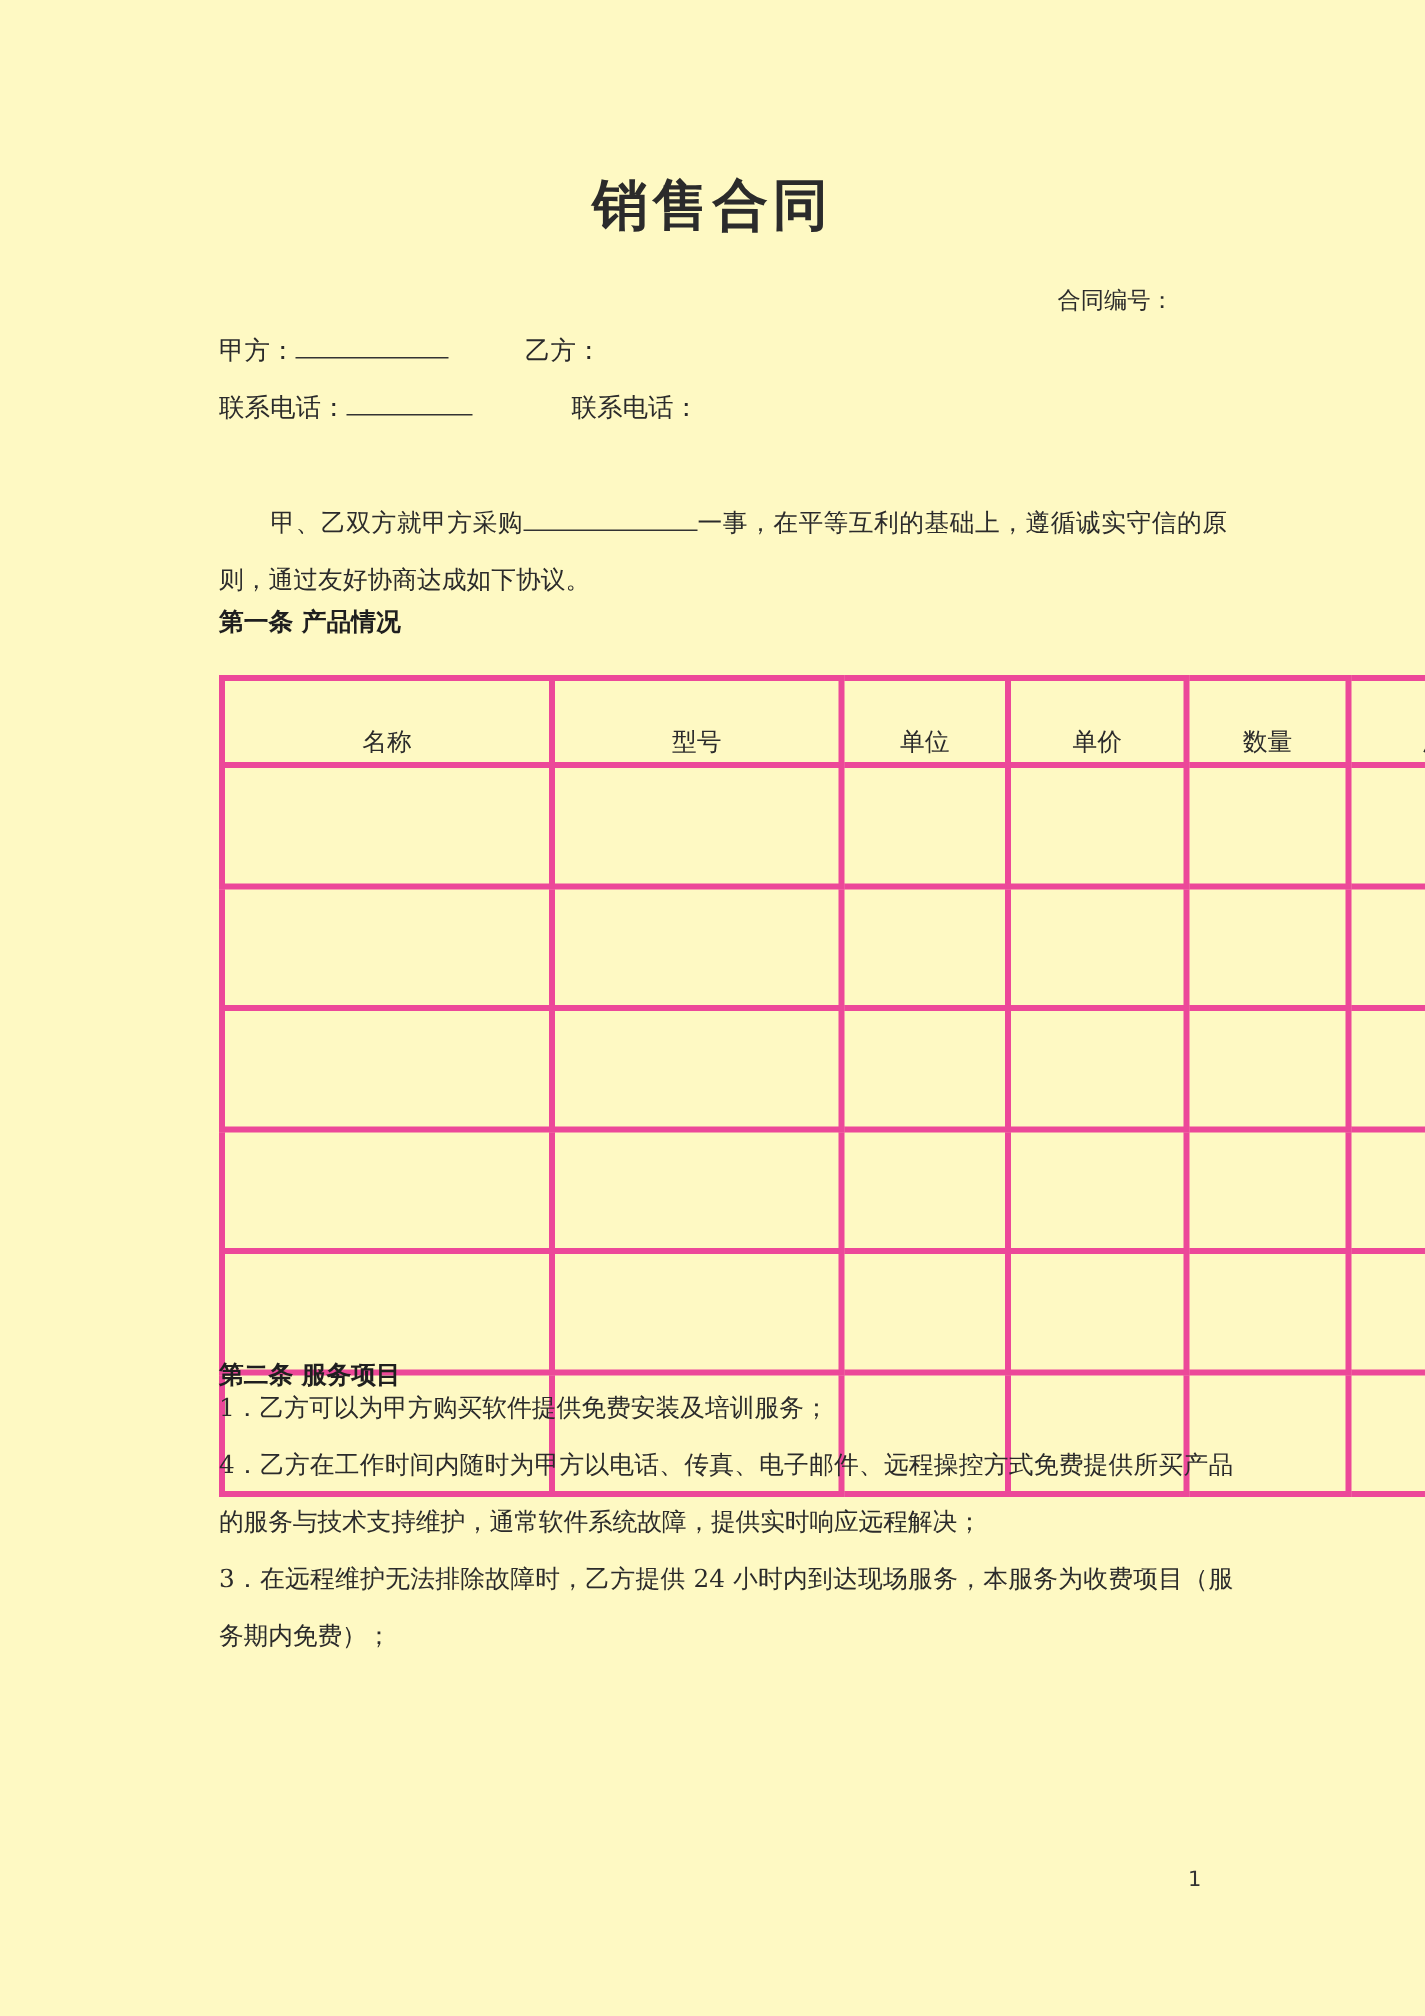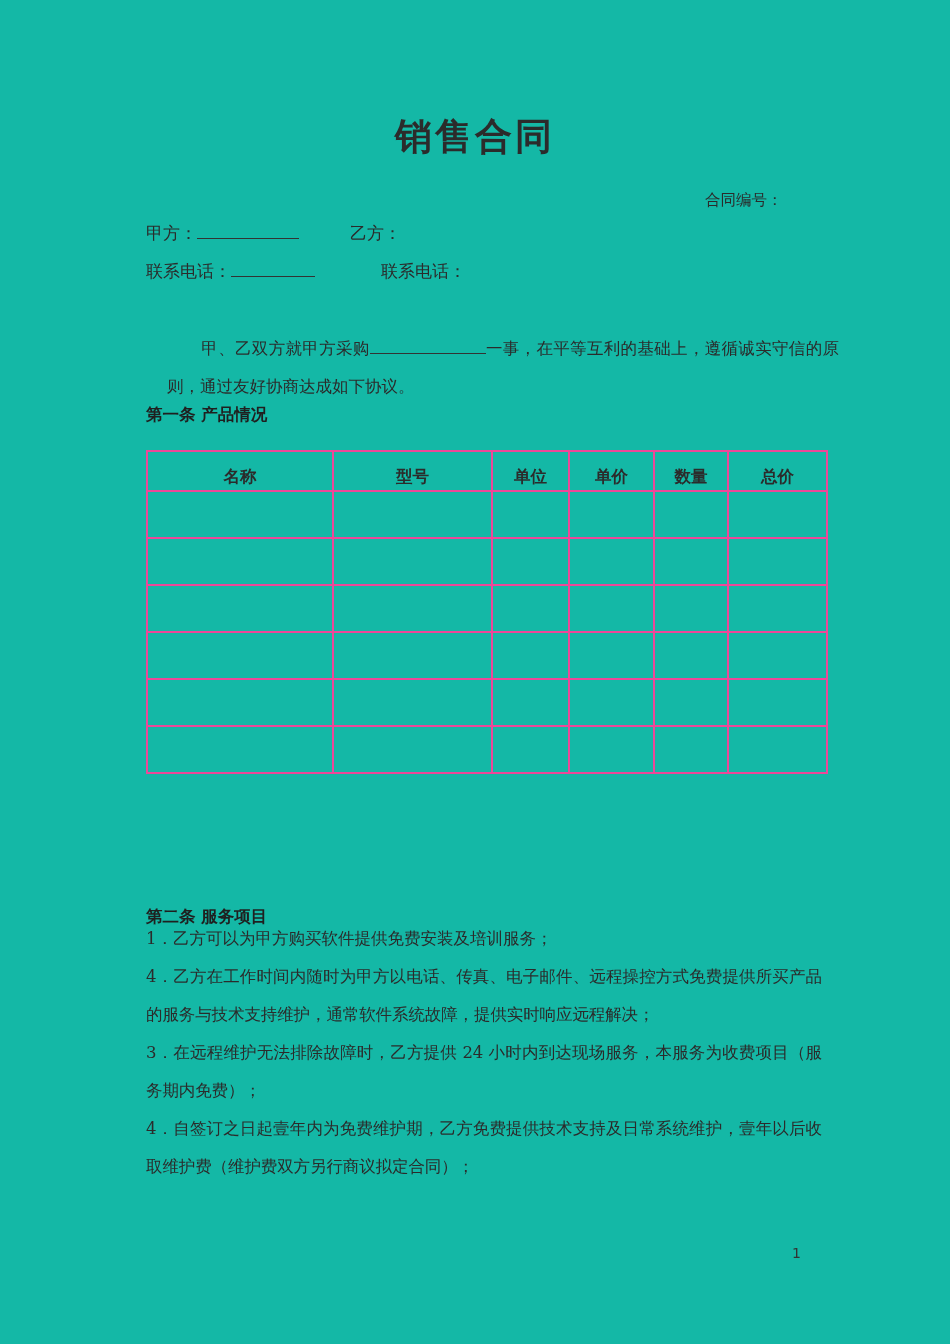--- a/index.html
+++ b/index.html
@@ -8,21 +8,21 @@
     background: #ffffff;
   }
   body {
     font-family: "DejaVu Serif", "Liberation Serif", serif;
     color: #1a1a1a;
   }
   .page {
     position: relative;
     width: 950px;
     height: 1344px;
-    background: #14b8a6;
+    background: #fef9c3;
     overflow: hidden;
     box-sizing: border-box;
   }
 
   
   .doc-title {
     position: absolute;
     top: 112px;
     left: 0;
     width: 950px;
@@ -78,21 +78,20 @@
   
   .intro {
     position: absolute;
     top: 330px;
     left: 146px;
     width: 672px;
     font-size: 16.5px;
     line-height: 38px;
     text-align: justify;
     color: #2b2b2b;
-    margin-left: 21px;
   }
   .intro .indent { display: inline-block; width: 34px; }
   .bl-purchase {
     display: inline-block;
     border-bottom: 1.5px solid #333;
     width: 116px;
     height: 15px;
   }
 
   
@@ -113,23 +112,23 @@
     position: absolute;
     top: 450px;
     left: 146px;
     width: 668px;
     border-collapse: collapse;
     table-layout: fixed;
     font-size: 16.5px;
     color: #2b2b2b;
   }
   .prod-table td, .prod-table th {
-    border: 2px solid #ec4899;
-    padding: 0;
-    font-weight: bold;
+    border: 4px solid #ec4899;
+    padding: 16px;
+    font-weight: normal;
   }
   .prod-table th {
     height: 36px;
     text-align: center;
     vertical-align: bottom;
     padding-bottom: 2px;
   }
   .prod-table td.cell {
     height: 45px;
   }
@@ -285,18 +284,17 @@
 
     </tbody>
   </table>
 
   <div class="sec-head" id="sec2">第二条  服务项目</div>
 
   <div class="clauses">
     <p class="clause">1．乙方可以为甲方购买软件提供免费安装及培训服务；</p>
     <p class="clause tight">4．乙方在工作时间内随时为甲方以电话、传真、电子邮件、远程操控方式免费提供所买产品的服务与技术支持维护，通常软件系统故障，提供实时响应远程解决；</p>
     <p class="clause tight">3．在远程维护无法排除故障时，乙方提供 24 小时内到达现场服务，本服务为收费项目（服务期内免费）；</p>
-    <p class="clause tight">4．自签订之日起壹年内为免费维护期，乙方免费提供技术支持及日常系统维护，壹年以后收取维护费（维护费双方另行商议拟定合同）；</p>
   </div>
 
   <div class="page-num">1</div>
 
 </div>
 
 </body></html>

